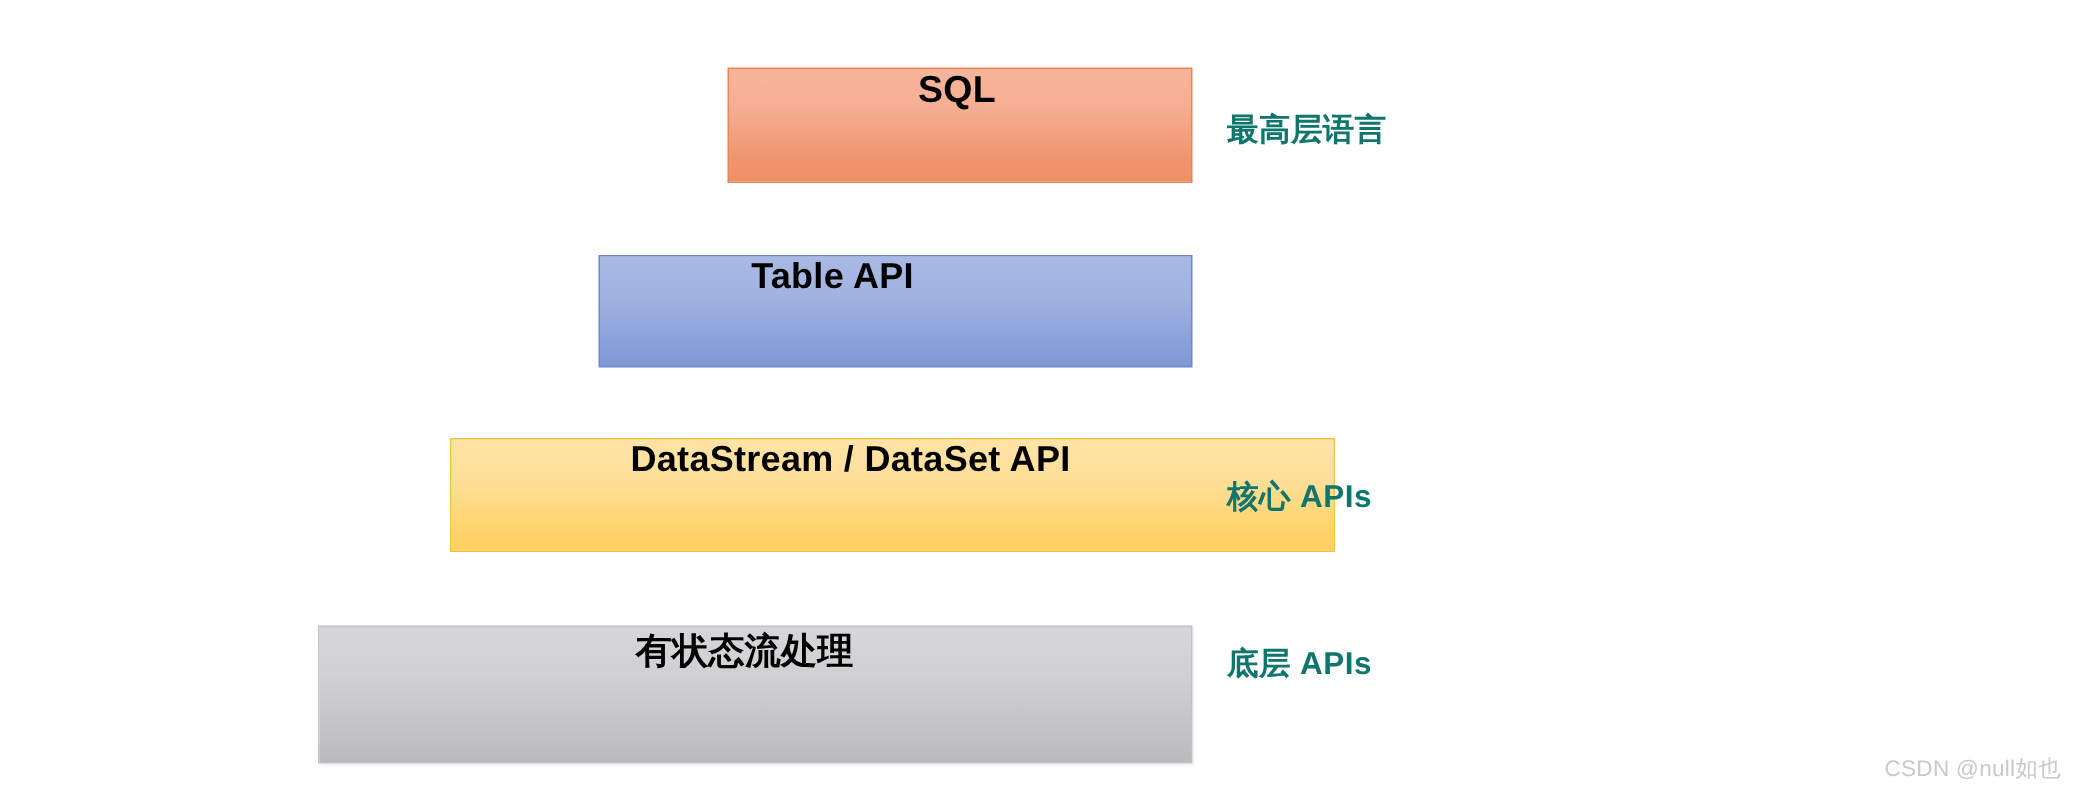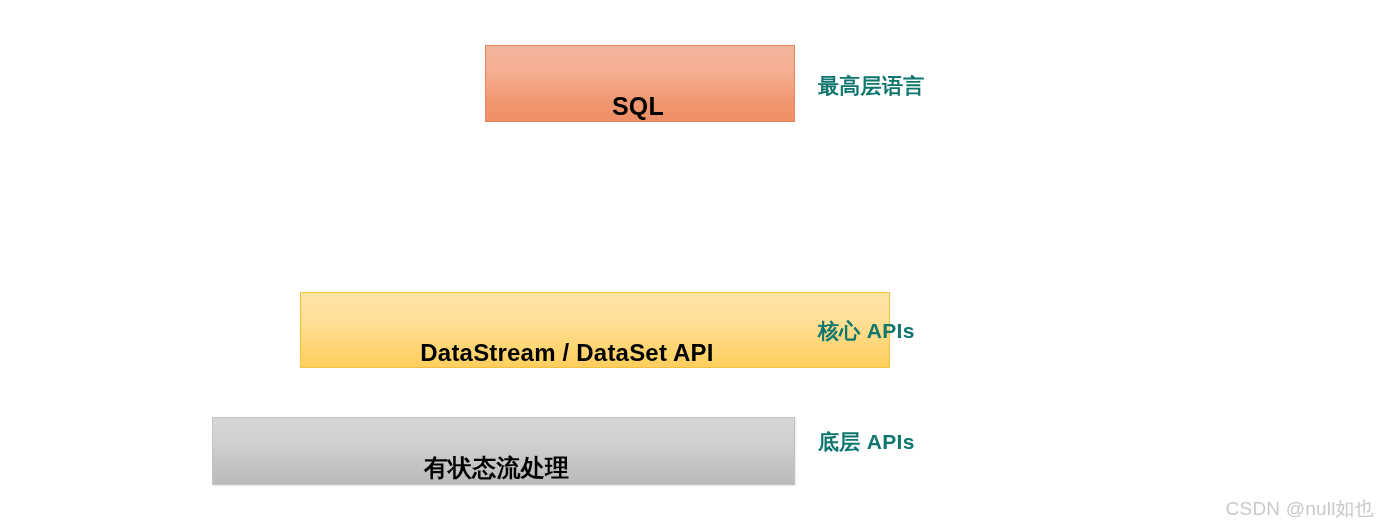--- a/index.html
+++ b/index.html
@@ -22,21 +22,21 @@
     left: 0;
     top: 0;
     width: 1388px;
     height: 529px;
   }
 
   .layer-box {
     position: absolute;
     box-sizing: border-box;
     display: flex;
-    align-items: flex-end;
+    align-items: flex-start;
     justify-content: center;
     border-style: solid;
     border-width: 1px;
   }
 
   .layer-box-text {
     color: #000000;
     font-weight: bold;
     letter-spacing: 0.2px;
     white-space: nowrap;
@@ -80,21 +80,21 @@
   }
   .layer-datastream .layer-box-text {
     font-size: 24px;
     transform: translateX(-28px);
   }
 
   .layer-stateful {
     left: 212px;
     top: 417px;
     width: 583px;
-    height: 68px;
+    height: 92px;
     background: linear-gradient(to bottom, #d6d6d8 0%, #d1d1d3 35%, #c2c2c4 78%, #bbbbbd 100%);
     border-color: #c2c2c4;
     box-shadow: 1px 1px 2px rgba(0,0,0,0.10);
   }
   .layer-stateful .layer-box-text {
     font-size: 24px;
     transform: translateX(-7px);
   }
 
   
@@ -111,35 +111,38 @@
   .caption-table      { top: 195px; }
   .caption-datastream { top: 317px; }
   .caption-stateful   { top: 428px; }
 
   
   .watermark {
     position: absolute;
     right: 14px;
     bottom: 7px;
     color: #c9c9c9;
-    font-size: 19px;
+    font-size: 15px;
     white-space: nowrap;
     letter-spacing: 0.2px;
   }
 </style>
 </head>
 <body>
 
 <div id="diagram">
 
   <div class="layer-box layer-sql">
     <span class="layer-box-text">SQL</span>
   </div>
   <div class="layer-caption caption-sql">最高层语言</div>
 
+  <div class="layer-box layer-table">
+    <span class="layer-box-text">Table API</span>
+  </div>
 
   <div class="layer-box layer-datastream">
     <span class="layer-box-text">DataStream / DataSet API</span>
   </div>
   <div class="layer-caption caption-datastream">核心 APIs</div>
 
   <div class="layer-box layer-stateful">
     <span class="layer-box-text">有状态流处理</span>
   </div>
   <div class="layer-caption caption-stateful">底层 APIs</div>

